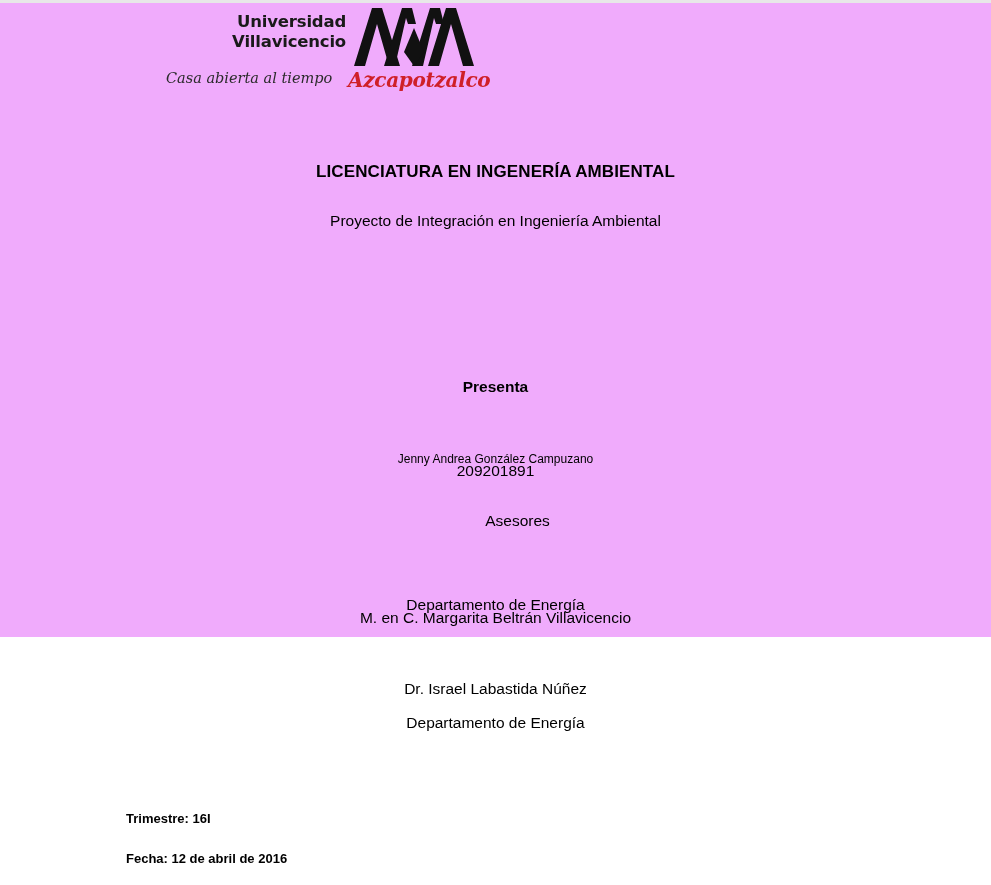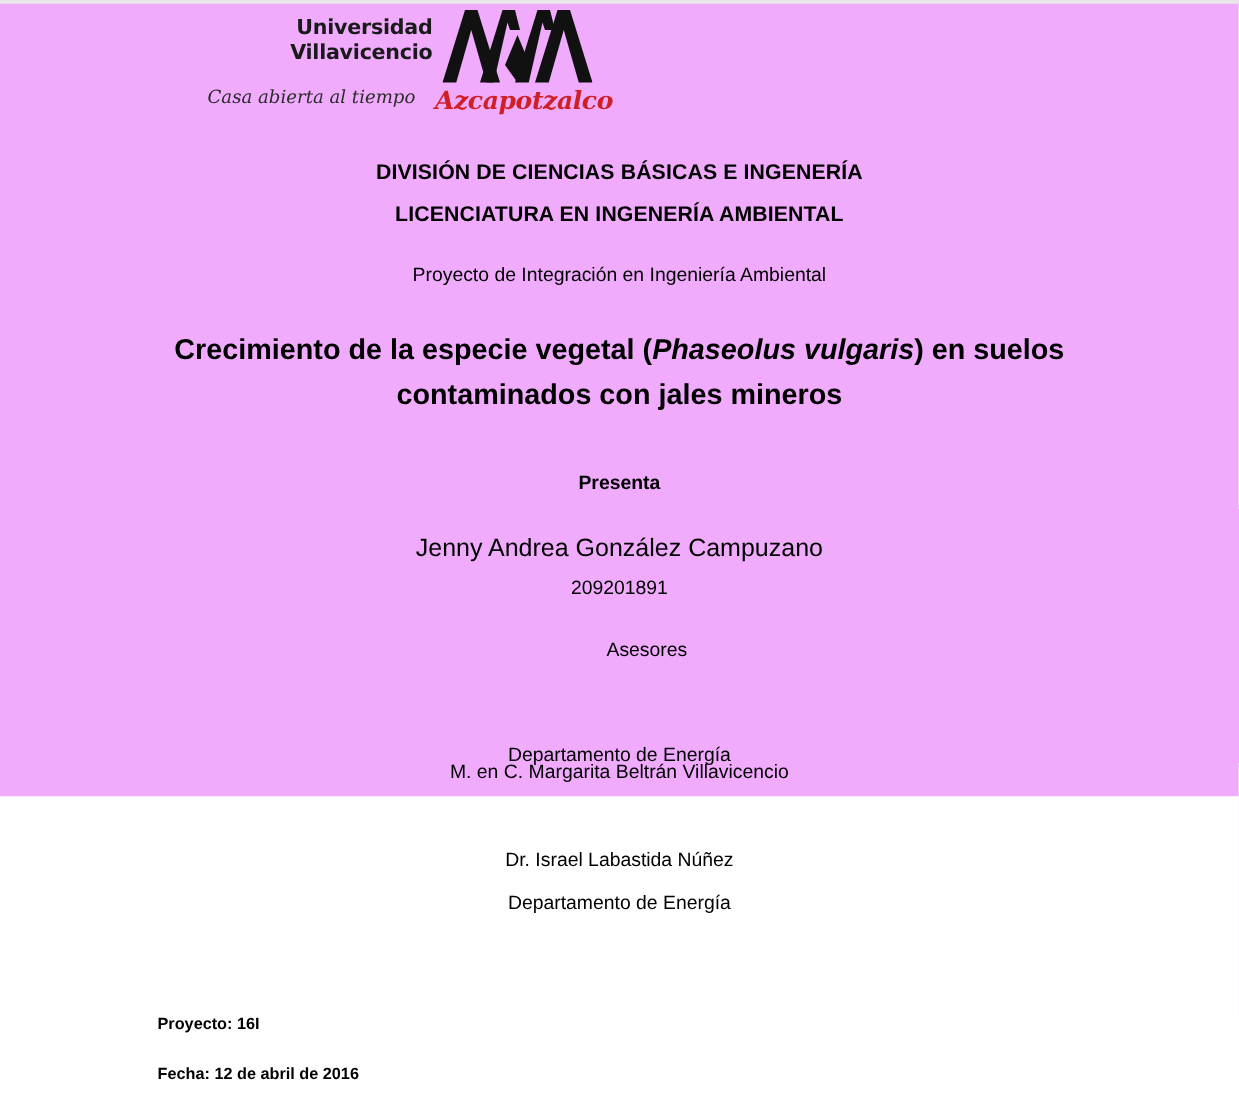--- a/index.html
+++ b/index.html
@@ -118,22 +118,22 @@
   }
   .title .italic {
     font-style: italic;
   }
   .presenta-label {
     top: 378px;
     font-size: 15.5px;
     font-weight: bold;
   }
   .author-name {
-    top: 428px;
-    font-size: 20px;
+    top: 452px;
+    font-size: 12px;
   }
   .author-id {
     top: 462px;
     font-size: 15.5px;
   }
   .advisors-label {
     top: 512px;
     font-size: 15.5px;
     margin-left: 22px;
   }
@@ -189,34 +189,30 @@
 
           <polygon points="74,58 92,0 102,0 120,58 109,58 97,16 85,58"></polygon>
 
           <polygon points="60,20 70,44 60,58 50,44"></polygon>
         </g>
       </svg>
     </div>
     <div class="logo-sub">Azcapotzalco</div>
   </div>
 
-  <div class="center division">DIVISIÓN DE CIENCIAS BÁSICAS E INGENERÍA</div>
   <div class="center degree">LICENCIATURA EN INGENERÍA AMBIENTAL</div>
   <div class="center project-type">Proyecto de Integración en Ingeniería Ambiental</div>
 
-  <div class="center title">
-    <span>Crecimiento de la especie vegetal (</span><span class="italic">Phaseolus vulgaris</span><span>) en suelos contaminados con jales mineros</span>
-  </div>
 
   <div class="center presenta-label">Presenta</div>
   <div class="center author-name">Jenny Andrea González Campuzano</div>
   <div class="center author-id">209201891</div>
 
   <div class="center advisors-label">Asesores</div>
   <div class="center advisor1-name">M. en C. Margarita Beltrán Villavicencio</div>
   <div class="center advisor1-dept">Departamento de Energía</div>
   <div class="center advisor2-name">Dr. Israel Labastida Núñez</div>
   <div class="center advisor2-dept">Departamento de Energía</div>
 
-  <div class="footer-item term">Proyecto: 16I</div>
+  <div class="footer-item term">Trimestre: 16I</div>
   <div class="footer-item date">Fecha: 12 de abril de 2016</div>
 
 </div>
 
 </body></html>

